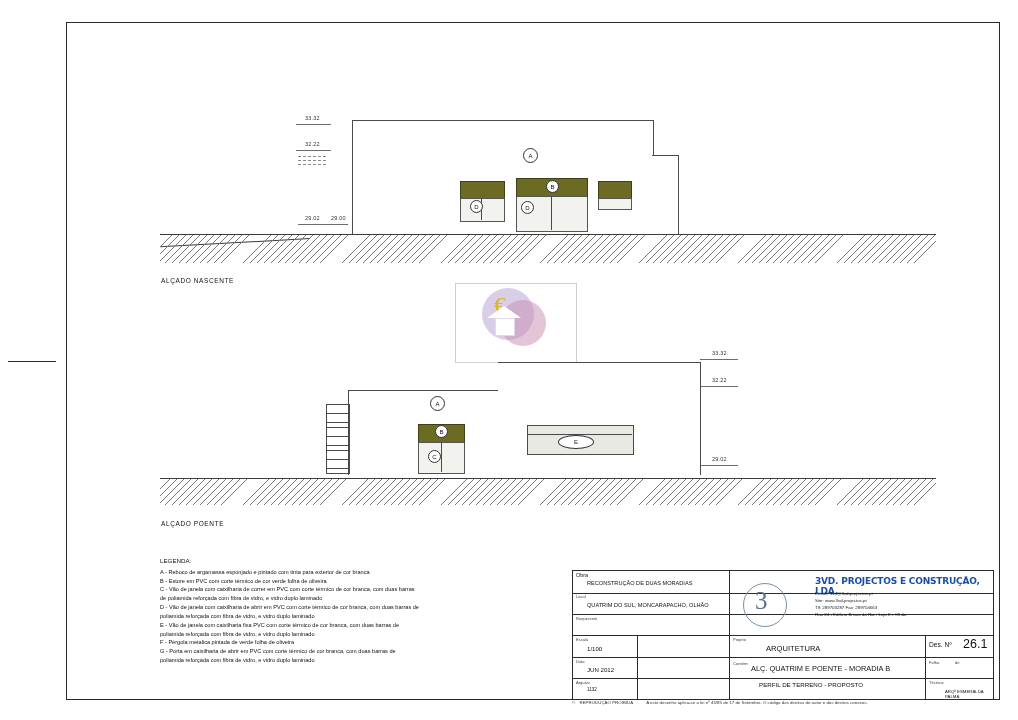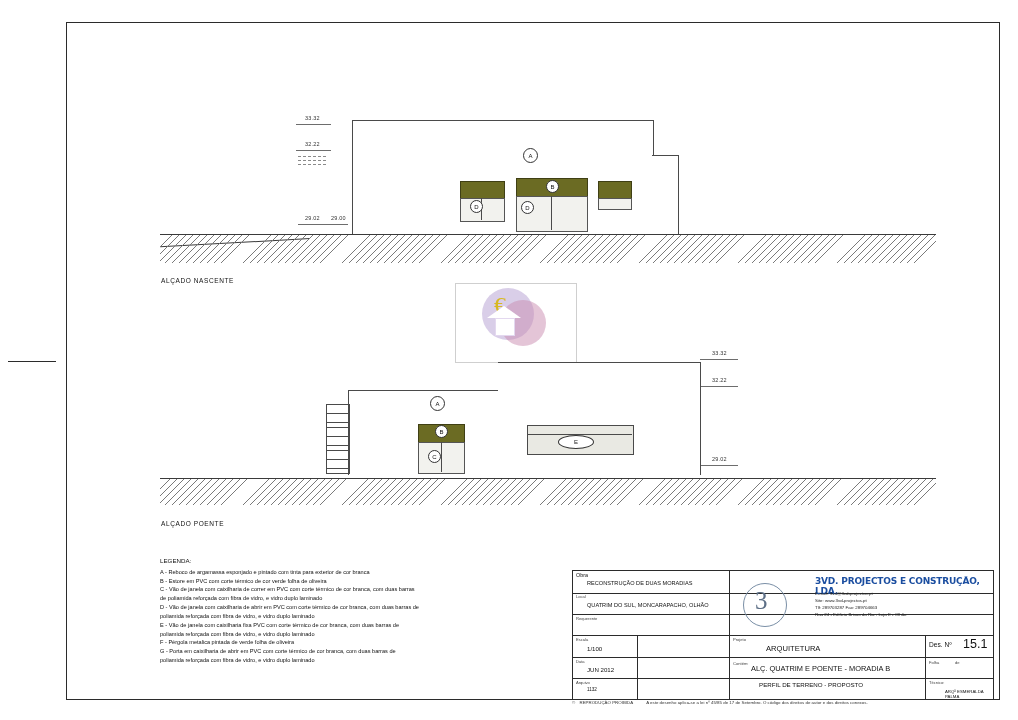--- a/index.html
+++ b/index.html
@@ -201,21 +201,21 @@
     <div class="cell val" style="left:14px;top:116px;font-size:4.6px;">1132</div>
 
     <div class="cell lbl" style="left:160px;top:66px;">Projeto</div>
     <div class="cell" style="left:193px;top:73px;font-size:7.6px;">ARQUITETURA</div>
 
     <div class="cell lbl" style="left:160px;top:90px;">Contém:</div>
     <div class="cell" style="left:178px;top:93px;font-size:7.4px;">ALÇ. QUATRIM E POENTE - MORADIA B</div>
     <div class="cell" style="left:186px;top:110px;font-size:6.2px;">PERFIL DE TERRENO - PROPOSTO</div>
 
     <div class="cell" style="left:356px;top:70px;font-size:6.6px;">Des. Nº</div>
-    <div class="cell" style="left:390px;top:66px;font-size:12.5px;">15.1</div>
+    <div class="cell" style="left:390px;top:66px;font-size:12.5px;">26.1</div>
     <div class="cell lbl" style="left:356px;top:89px;">Folha</div>
     <div class="cell lbl" style="left:382px;top:89px;">de</div>
     <div class="cell lbl" style="left:356px;top:109px;">Técnico:</div>
     <div class="cell" style="left:372px;top:118px;font-size:4.3px;">ARQª ESMERALDA PALMA</div>
 
     <div class="logo-area">
       <div class="logo-mark">
         <div class="ring"></div>
         <div class="three">3</div>
       </div>

